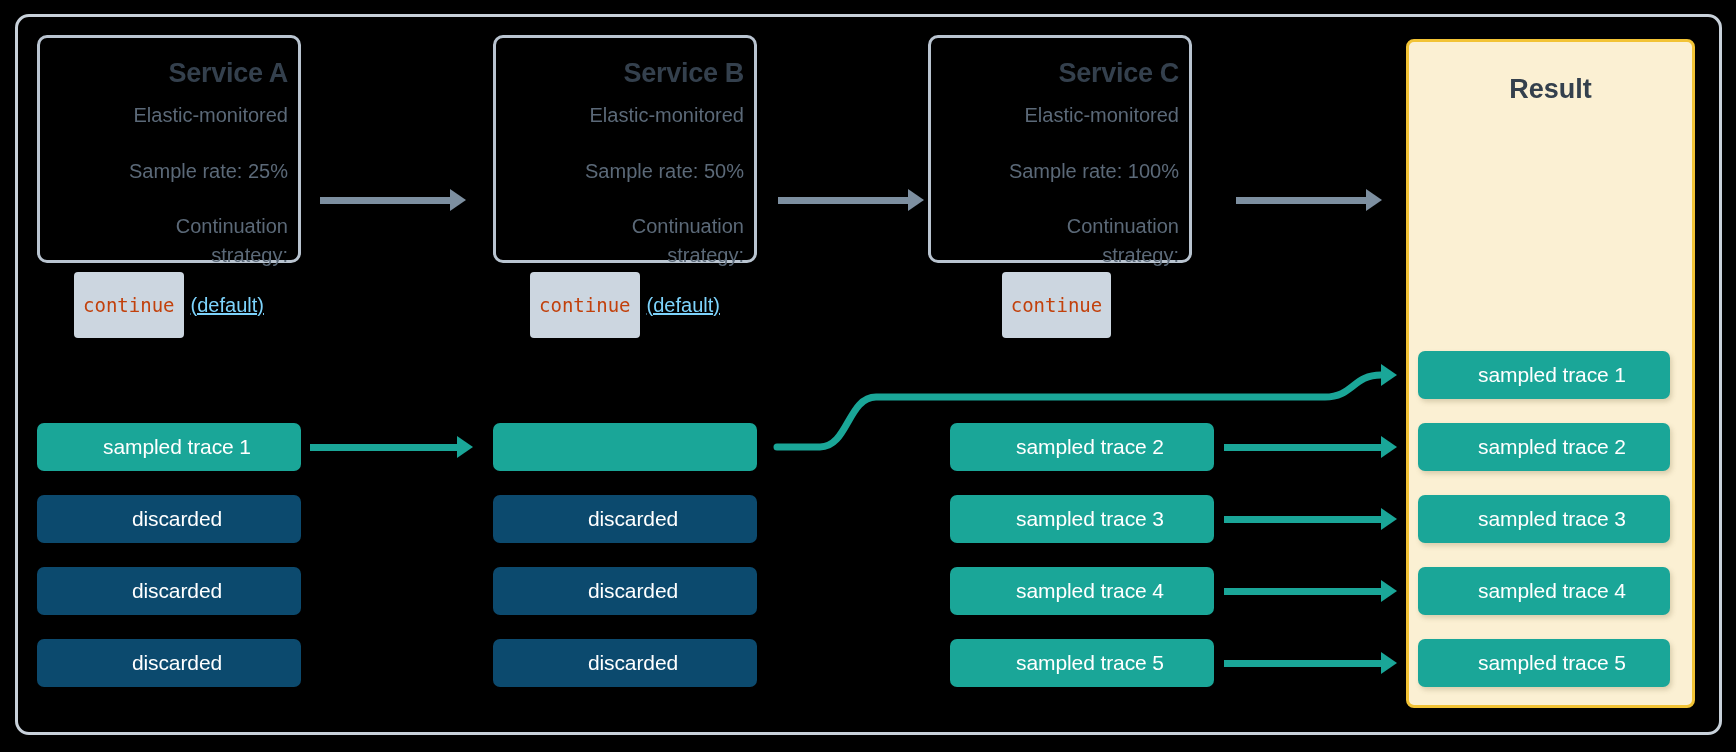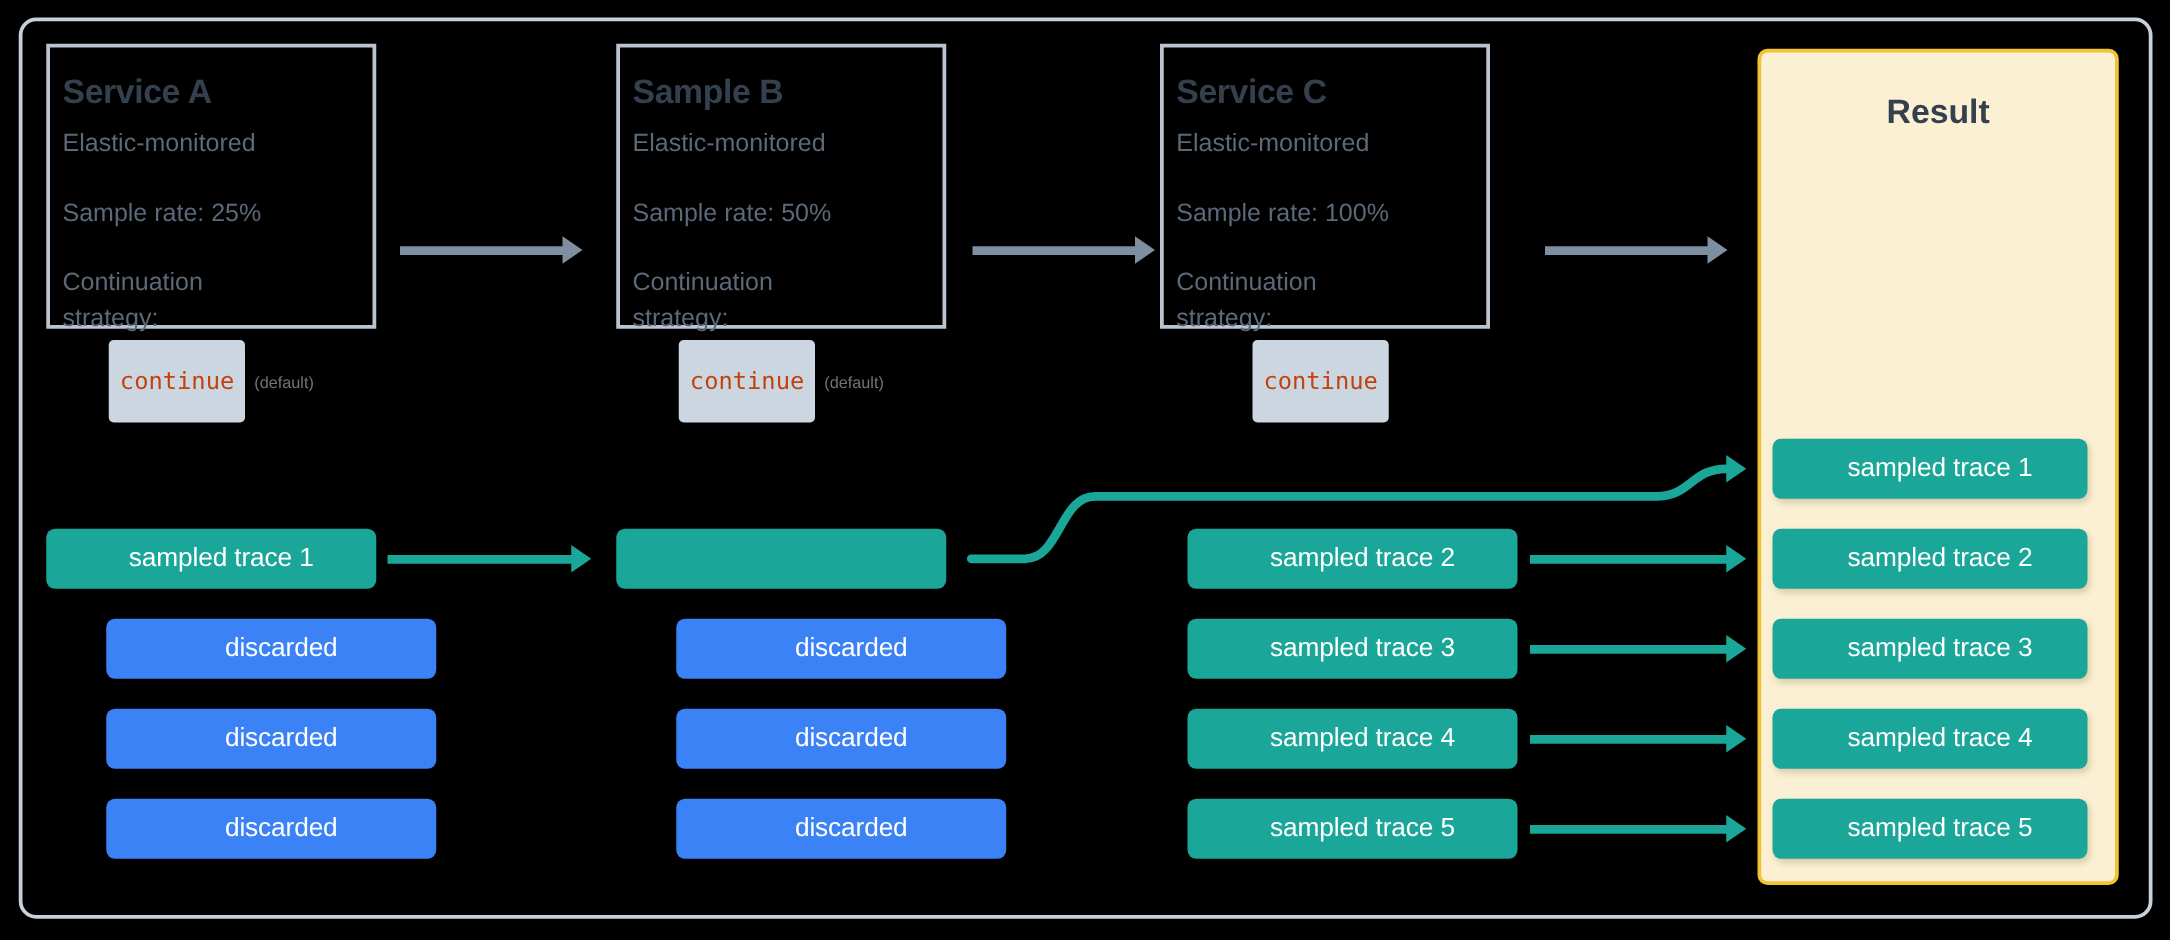--- a/index.html
+++ b/index.html
@@ -19,22 +19,22 @@
     border-radius: 14px;
   }
 
   
   .service-card {
     position: absolute;
     top: 35px;
     width: 264px;
     height: 228px;
     border: 3px solid #b9c4d0;
-    border-radius: 0;
-    text-align: left;
+    border-radius: 10px;
+    text-align: right;
     padding: 18px 10px 0 10px;
   }
   .service-title {
     font-size: 27px;
     font-weight: bold;
     color: #34404d;
     letter-spacing: -0.3px;
     line-height: 34px;
   }
   .service-sub {
@@ -66,21 +66,21 @@
   .code-chip {
     display: inline-block;
     background: #ccd6e0;
     color: #c2410c;
     font-family: "DejaVu Sans Mono", monospace;
     font-size: 19px;
     line-height: 26px;
     padding: 20px 9px;
     border-radius: 4px;
   }
-  .default-note { font-size: 13px; color: #737373; }
+  .default-note { font-size: 20px; color: #7dd3fc; text-decoration: underline; }
 
   
   .result-card {
     position: absolute;
     left: 1406px; top: 39px;
     width: 289px; height: 669px;
     background: #fbf0d3;
     border: 3px solid #f2c335;
     border-radius: 8px;
   }
@@ -101,21 +101,21 @@
     display: flex;
     align-items: center;
     justify-content: center;
     font-size: 21px;
     color: #ffffff;
     letter-spacing: -0.1px;
     white-space: nowrap;
     padding-left: 16px;
   }
   .pill.sampled { background: #1aa698; }
-  .pill.discarded { background: #3b82f6; margin-left: 48px; }
+  .pill.discarded { background: #0c4a6e; }
   .pill.in-result {
     width: 252px;
     box-shadow: 2px 3px 5px rgba(120,105,60,0.25);
   }
 
   
   .arrow-line {
     position: absolute;
     height: 7px;
   }
@@ -147,21 +147,21 @@
       <div>Continuation</div>
       <div>strategy:</div>
       <div class="strategy-line">
         <span class="code-chip">continue</span>
         <span class="default-note">(default)</span>
       </div>
     </div>
   </div>
 
   <div class="service-card" style="left:493px;">
-    <div class="service-title">Sample B</div>
+    <div class="service-title">Service B</div>
     <div class="service-sub">Elastic-monitored</div>
     <div class="service-rate">Sample rate: 50%</div>
     <div class="service-strategy">
       <div>Continuation</div>
       <div>strategy:</div>
       <div class="strategy-line">
         <span class="code-chip">continue</span>
         <span class="default-note">(default)</span>
       </div>
     </div>

